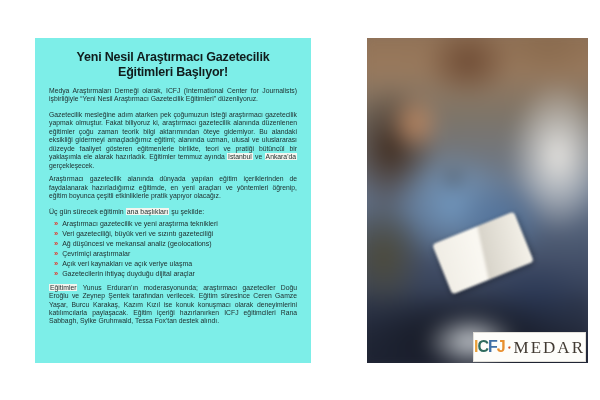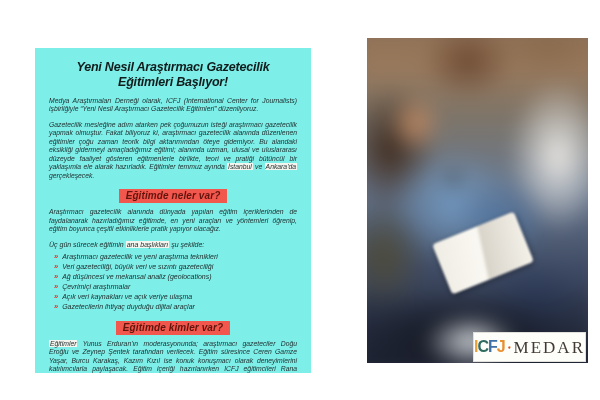--- a/index.html
+++ b/index.html
@@ -6,24 +6,23 @@
     --panel-bg:#7deee8; --badge-bg:#f2574d; --badge-text:#63140c;
     --highlight:#f4f5ef; --text:#1d2b2b; --bullet:#e4372b;
   }
   * { margin:0; padding:0; box-sizing:border-box; }
   html,body { background:#ffffff; }
   body { font-family:"Liberation Sans", sans-serif; }
   .canvas { position:relative; width:600px; height:400px; background:#ffffff; overflow:hidden; }
 
   
   .panel {
-    position:absolute; left:35px; top:48px; width:276px; height:325px;
+    position:absolute; left:35px; top:38px; width:276px; height:325px;
     background:var(--panel-bg); padding:10px 14px 8px; overflow:hidden;
     color:var(--text);
-    font-style:italic;
   }
   .title {
     font-size:12.5px; font-weight:bold; text-align:center; line-height:1.2;
     letter-spacing:-0.2px; margin:2px 6px 7px; color:#101c1c;
   }
   .para {
     font-size:6.8px; line-height:1.25; text-align:justify; margin:0 0 5px;
   }
   .para.gap { margin-bottom:7px; }
   .hl { background:var(--highlight); padding:0 1px; }
@@ -82,23 +81,20 @@
 
 <div class="canvas">
 
   <div class="panel">
     <h1 class="title">Yeni Nesil Araştırmacı Gazetecilik Eğitimleri Başlıyor!</h1>
 
     <p class="para gap">Medya Araştırmaları Derneği olarak, ICFJ (International Center for Journalists) işbirliğiyle “Yeni Nesil Araştırmacı Gazetecilik Eğitimleri” düzenliyoruz.</p>
 
     <p class="para"><span>Gazetecilik mesleğine adım atarken pek çoğumuzun isteği araştırmacı gazetecilik yapmak olmuştur. Fakat biliyoruz ki, araştırmacı gazetecilik alanında düzenlenen eğitimler çoğu zaman teorik bilgi aktarımından öteye gidemiyor. Bu alandaki eksikliği gidermeyi amaçladığımız eğitimi; alanında uzman, ulusal ve uluslararası düzeyde faaliyet gösteren eğitmenlerle birlikte, teori ve pratiği bütüncül bir yaklaşımla ele alarak hazırladık. Eğitimler temmuz ayında </span><span class="hl">İstanbul</span><span> ve </span><span class="hl">Ankara'da</span><span> gerçekleşecek.</span></p>
 
-    <div class="badge-row">
-      <span class="badge">Eğitimde neler var?</span>
-    </div>
 
     <p class="para gap">Araştırmacı gazetecilik alanında dünyada yapılan eğitim içeriklerinden de faydalanarak hazırladığımız eğitimde, en yeni araçları ve yöntemleri öğrenip, eğitim boyunca çeşitli etkinliklerle pratik yapıyor olacağız.</p>
 
     <p class="topics-heading"><span>Üç gün sürecek eğitimin </span><span class="hl">ana başlıkları</span><span> şu şekilde:</span></p>
 
     <ul class="topics">
       <li>
         <span class="marker">»</span>
         <span>Araştırmacı gazetecilik ve yeni araştırma teknikleri</span>
       </li>
@@ -117,23 +113,20 @@
       <li>
         <span class="marker">»</span>
         <span>Açık veri kaynakları ve açık veriye ulaşma</span>
       </li>
       <li>
         <span class="marker">»</span>
         <span>Gazetecilerin ihtiyaç duyduğu dijital araçlar</span>
       </li>
     </ul>
 
-    <div class="badge-row">
-      <span class="badge">Eğitimde kimler var?</span>
-    </div>
 
     <p class="para"><span class="hl">Eğitimler</span><span> Yunus Erduran'ın moderasyonunda; araştırmacı gazeteciler Doğu Eroğlu ve Zeynep Şentek tarafından verilecek. Eğitim süresince Ceren Gamze Yaşar, Burcu Karakaş, Kazım Kızıl ise konuk konuşmacı olarak deneyimlerini katılımcılarla paylaşacak. Eğitim içeriği hazırlanırken ICFJ eğitimcileri Rana Sabbagh, Sylke Gruhnwald, Tessa Fox'tan destek alındı.</span></p>
   </div>
 
   <div class="photo">
     <div class="photo-blur">
       <div class="blob b-hair-right"></div>
       <div class="blob b-head-top"></div>
       <div class="blob b-hair-left"></div>
       <div class="blob b-face"></div>

